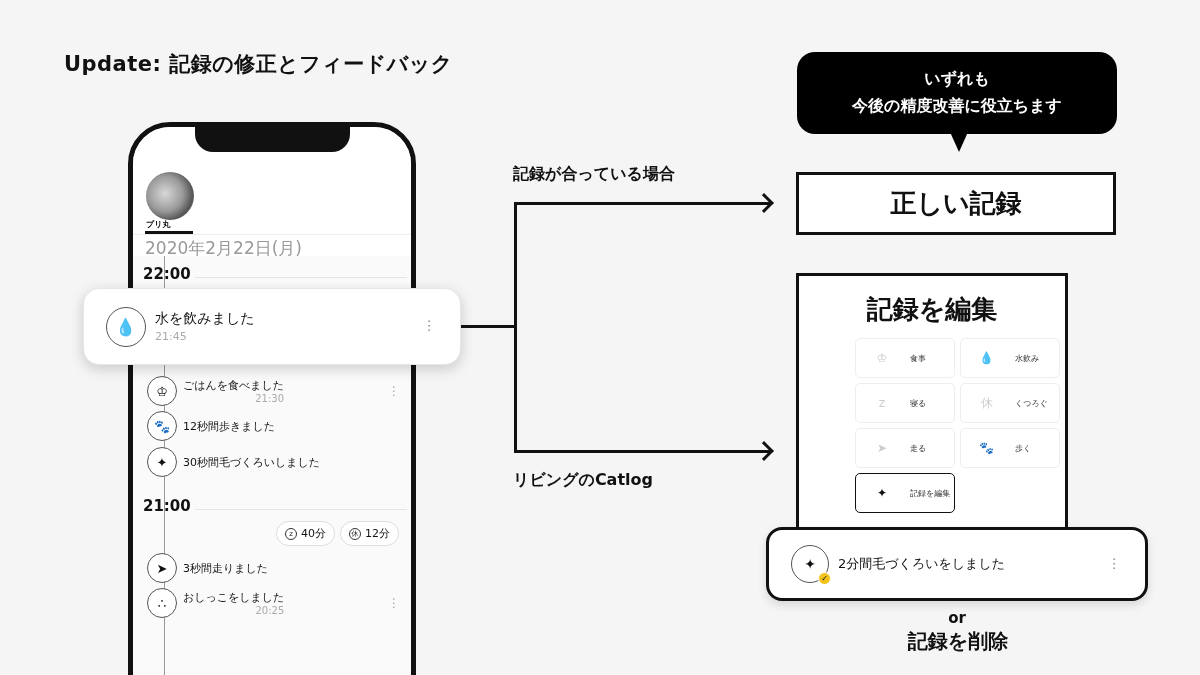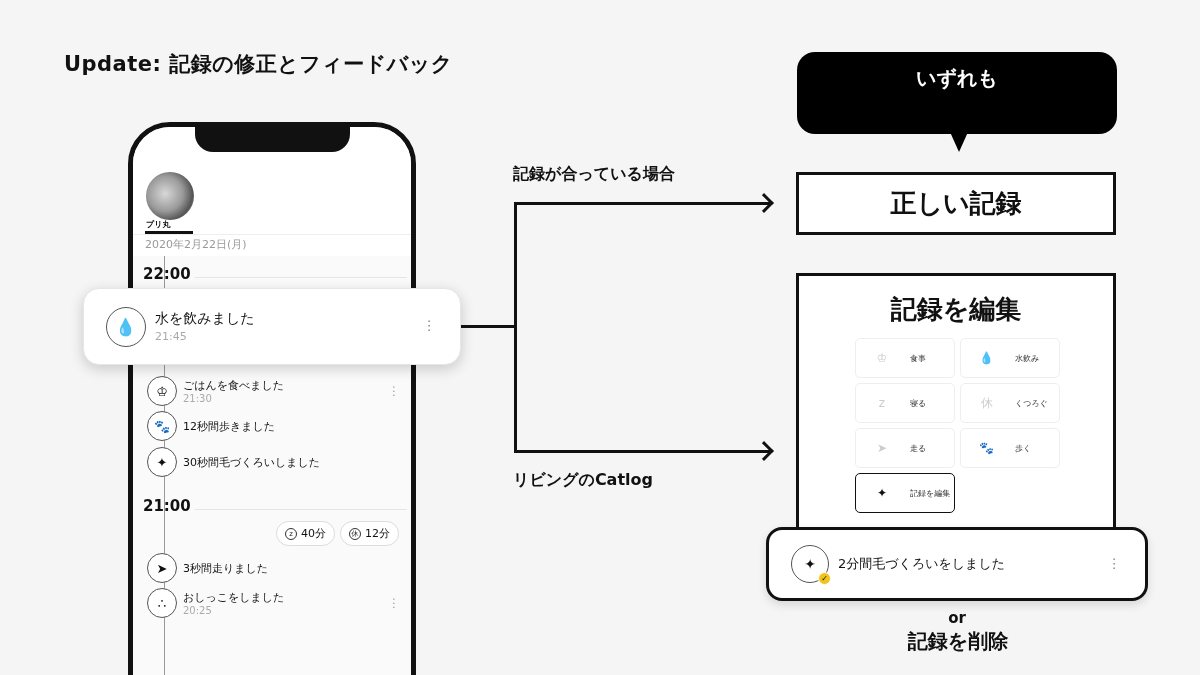--- a/index.html
+++ b/index.html
@@ -6,28 +6,28 @@
   body { width: 1200px; height: 675px; background: #f5f5f5; font-family: "DejaVu Sans", "Liberation Sans", sans-serif; position: relative; overflow: hidden; color: #111; }
   .title { position: absolute; left: 64px; top: 50px; font-size: 21px; font-weight: bold; letter-spacing: 0.5px; }
 
   
   .phone { position: absolute; left: 128px; top: 122px; width: 288px; height: 600px; border: 5px solid #111; border-radius: 42px; background: #fafafa; overflow: hidden; }
   .notch { position: absolute; left: 62px; top: -5px; width: 155px; height: 30px; background: #111; border-radius: 0 0 18px 18px; }
   .phone-head { position: absolute; left: 0; top: 0; width: 100%; height: 110px; background: #fff; }
   .avatar { position: absolute; left: 13px; top: 45px; width: 48px; height: 48px; border-radius: 50%; background: radial-gradient(circle at 40% 45%, #d8d8d8 0%, #9a9a9a 45%, #555 70%, #bbb 100%); }
   .pet-name { position: absolute; left: 13px; top: 92px; width: 48px; text-align: left; font-size: 8px; font-weight: bold; }
   .tab-underline { position: absolute; left: 12px; top: 104px; width: 48px; height: 3px; background: #111; }
-  .date { position: absolute; left: 12px; top: 110px; font-size: 11px; color: #999; }
+  .date { position: absolute; left: 12px; top: 110px; font-size: 17px; color: #999; }
   .date-bar { position: absolute; left: 0; top: 107px; width: 100%; height: 22px; background: #fff; border-top: 1px solid #eee; }
   .timeline { position: absolute; left: 31px; top: 129px; width: 1px; height: 500px; background: #999; }
   .hour { position: absolute; left: 10px; font-size: 15px; font-weight: bold; }
   .hour-line { position: absolute; left: 62px; right: 4px; height: 1px; background: #e5e5e5; }
   .entry { position: absolute; left: 14px; right: 10px; height: 32px; display: flex; align-items: center; }
   .ic { width: 30px; height: 30px; border-radius: 50%; border: 1px solid #555; background: #fff; display: flex; align-items: center; justify-content: center; font-size: 13px; flex: none; }
-  .entry-text { margin-left: 6px; font-size: 11px; }
+  .entry-text { margin-left: 6px; font-size: 11px; text-align: right; }
   .entry-time { font-size: 10px; color: #aaa; }
   .entry-dots { margin-left: auto; color: #aaa; font-size: 12px; writing-mode: vertical-rl; }
   .chips { position: absolute; top: 394px; right: 12px; display: flex; gap: 5px; }
   .chip { border: 1px solid #ddd; border-radius: 14px; background: #fff; font-size: 11px; padding: 4px 8px; display: flex; align-items: center; gap: 4px; }
   .chip-ic { width: 12px; height: 12px; border: 1px solid #333; border-radius: 50%; font-size: 7px; display: inline-flex; align-items: center; justify-content: center; }
   .info-card { position: absolute; left: 50px; right: 14px; top: 494px; height: 44px; background: #f0f0f0; border-radius: 4px; padding: 6px 10px; font-size: 9.5px; }
   .info-card .l1 { color: #888; }
   .info-card .l2 { margin-top: 4px; }
 
   
@@ -36,24 +36,24 @@
   .hcard-text { margin-left: 9px; font-size: 14px; }
   .hcard-time { font-size: 11px; color: #aaa; margin-top: 2px; }
   .hcard-dots { position: absolute; right: 22px; top: 30px; color: #999; font-size: 14px; writing-mode: vertical-rl; }
 
   
   .ln { position: absolute; background: #111; }
   .arrowhead { position: absolute; width: 14px; height: 14px; border-right: 3px solid #111; border-top: 3px solid #111; transform: rotate(45deg); }
   .branch-label { position: absolute; font-size: 16px; font-weight: bold; }
 
   
-  .bubble { position: absolute; left: 797px; top: 52px; width: 320px; height: 82px; background: #000; color: #fff; border-radius: 18px; text-align: center; font-size: 20px; font-weight: bold; line-height: 27px; padding-top: 13px; }
+  .bubble { position: absolute; left: 797px; top: 52px; width: 320px; height: 82px; background: #000; color: #fff; border-radius: 18px; text-align: center; font-size: 16px; font-weight: bold; line-height: 27px; padding-top: 13px; }
   .bubble-tail { position: absolute; left: 950px; top: 132px; width: 0; height: 0; border-left: 9px solid transparent; border-right: 9px solid transparent; border-top: 20px solid #000; }
   .correct-box { position: absolute; left: 796px; top: 172px; width: 320px; height: 63px; border: 3px solid #111; background: #fff; display: flex; align-items: center; justify-content: center; font-size: 26px; font-weight: bold; }
-  .edit-box { position: absolute; left: 796px; top: 273px; width: 320px; height: 270px; border: 3px solid #111; background: #fff; }
+  .edit-box { position: absolute; left: 796px; top: 273px; width: 272px; height: 270px; border: 3px solid #111; background: #fff; }
   .edit-title { position: absolute; left: 0; width: 100%; top: 16px; text-align: center; font-size: 26px; font-weight: bold; }
   .grid { position: absolute; left: 56px; top: 62px; width: 208px; display: grid; grid-template-columns: 100px 100px; gap: 5px 5px; }
   .cell { height: 40px; border: 1px solid #eee; border-radius: 5px; display: flex; align-items: center; font-size: 8px; padding-left: 18px; gap: 20px; color: #333; }
   .cell .gi { width: 16px; font-size: 12px; color: #ccc; text-align: center; }
   .cell.sel { border: 1.5px solid #111; }
   .cell.sel .gi { color: #111; }
   .rcard { position: absolute; left: 766px; top: 527px; width: 382px; height: 74px; background: #fff; border: 3px solid #111; border-radius: 16px; box-shadow: 0 4px 10px rgba(0,0,0,0.12); display: flex; align-items: center; padding-left: 22px; }
   .rcard .ic { width: 38px; height: 38px; font-size: 14px; position: relative; }
   .badge { position: absolute; right: -3px; bottom: -3px; width: 13px; height: 13px; border-radius: 50%; background: #f2c31b; border: 1px solid #fff; font-size: 8px; display: flex; align-items: center; justify-content: center; }
   .rcard-text { margin-left: 9px; font-size: 13px; }
@@ -137,20 +137,21 @@
 <div class="ln" style="left:514px;top:202px;width:3px;height:250px"></div>
 <div class="ln" style="left:514px;top:202px;width:258px;height:3px"></div>
 <div class="ln" style="left:514px;top:450px;width:258px;height:3px"></div>
 <div class="arrowhead" style="left:757px;top:196px"></div>
 <div class="arrowhead" style="left:757px;top:444px"></div>
 <div class="branch-label" style="left:513px;top:164px">記録が合っている場合</div>
 <div class="branch-label" style="left:513px;top:470px">リビングのCatlog</div>
 
 <div class="bubble">
   <div>いずれも</div>
+  <div>今後の精度改善に役立ちます</div>
 </div>
 <div class="bubble-tail"></div>
 
 <div class="correct-box">正しい記録</div>
 
 <div class="edit-box">
   <div class="edit-title">記録を編集</div>
   <div class="grid">
     <div class="cell">
         <span class="gi">♔</span>

